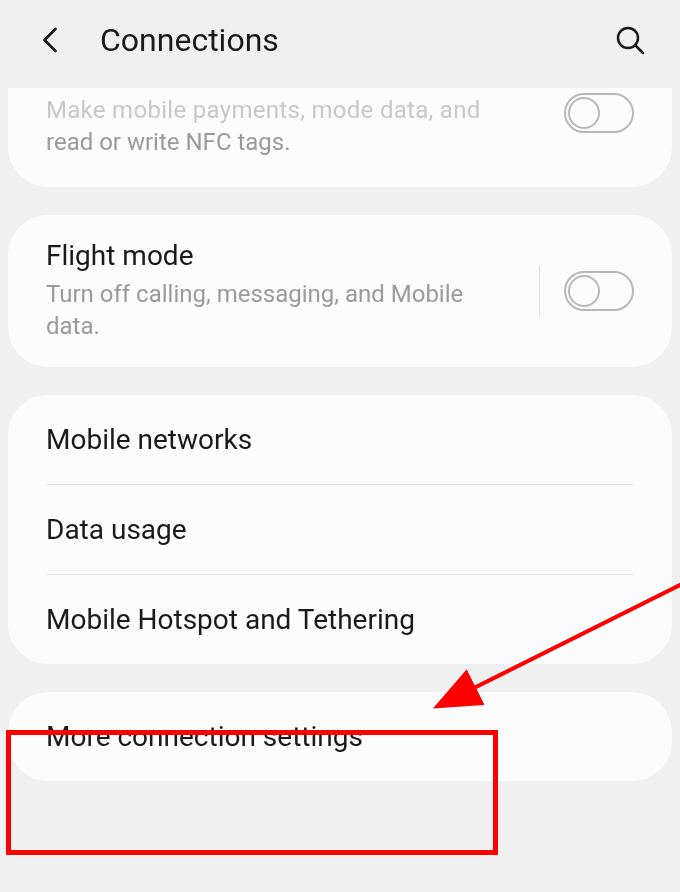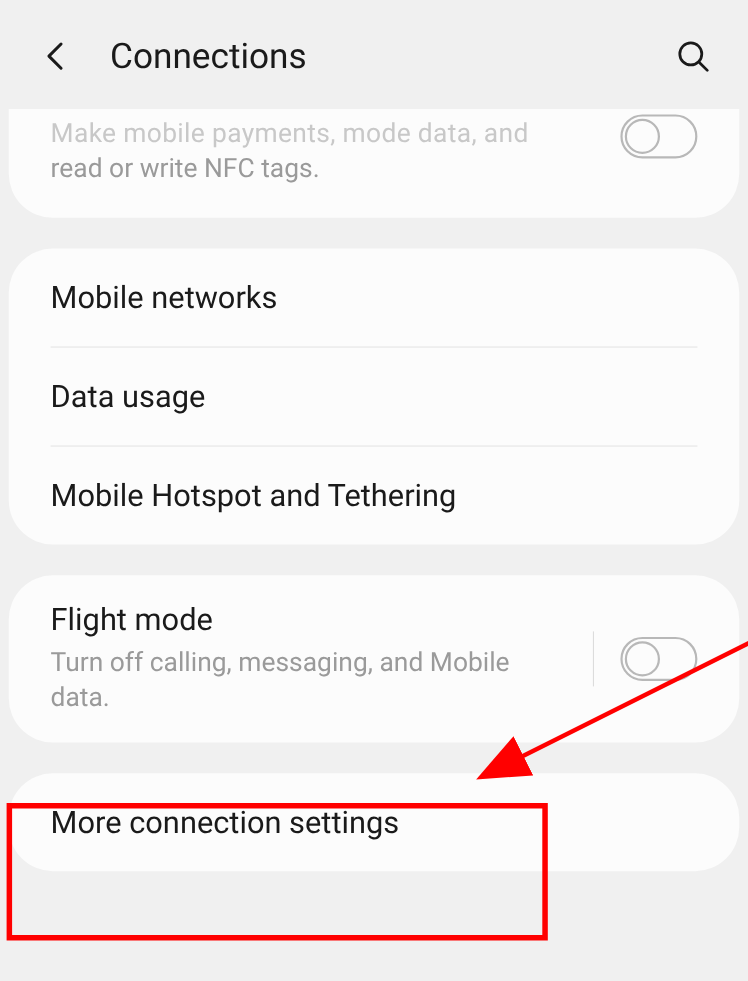--- a/index.html
+++ b/index.html
@@ -11,21 +11,21 @@
     body {
       width: 680px;
       height: 892px;
       background: #f0f0f0;
       position: relative;
       overflow: hidden;
     }
     .header {
       display: flex;
       align-items: center;
-      padding: 31px 30px 30px 30px;
+      padding: 20px 30px 30px 30px;
       background: #f0f0f0;
     }
     .back-btn {
       width: 40px;
       height: 40px;
       display: flex;
       align-items: center;
       justify-content: center;
       cursor: pointer;
     }
@@ -182,40 +182,40 @@
       </div>
       <div class="toggle-wrap">
         <div class="toggle" style="margin-top:-26px;">
           <div class="toggle-knob"></div>
         </div>
       </div>
     </div>
   </div>
 
   <div class="card">
+    <div class="row">
+      <div class="row-content">
+        <div class="row-title">Flight mode</div>
+        <div class="row-subtitle">Turn off calling, messaging, and Mobile data.</div>
+      </div>
+      <div class="toggle-wrap">
+        <div class="toggle-divider"></div>
+        <div class="toggle">
+          <div class="toggle-knob"></div>
+        </div>
+      </div>
+    </div>
+  </div>
+
+  <div class="card">
     <div class="simple-row">Mobile networks</div>
     <div class="divider"></div>
     <div class="simple-row">Data usage</div>
     <div class="divider"></div>
     <div class="simple-row">Mobile Hotspot and Tethering</div>
-  </div>
-
-  <div class="card">
-    <div class="row">
-      <div class="row-content">
-        <div class="row-title">Flight mode</div>
-        <div class="row-subtitle">Turn off calling, messaging, and Mobile data.</div>
-      </div>
-      <div class="toggle-wrap">
-        <div class="toggle-divider"></div>
-        <div class="toggle">
-          <div class="toggle-knob"></div>
-        </div>
-      </div>
-    </div>
   </div>
 
   <div class="card">
     <div class="simple-row">More connection settings</div>
   </div>
 
 </div>
 
 <svg class="arrow-svg" viewBox="0 0 380 200">
   <defs>

